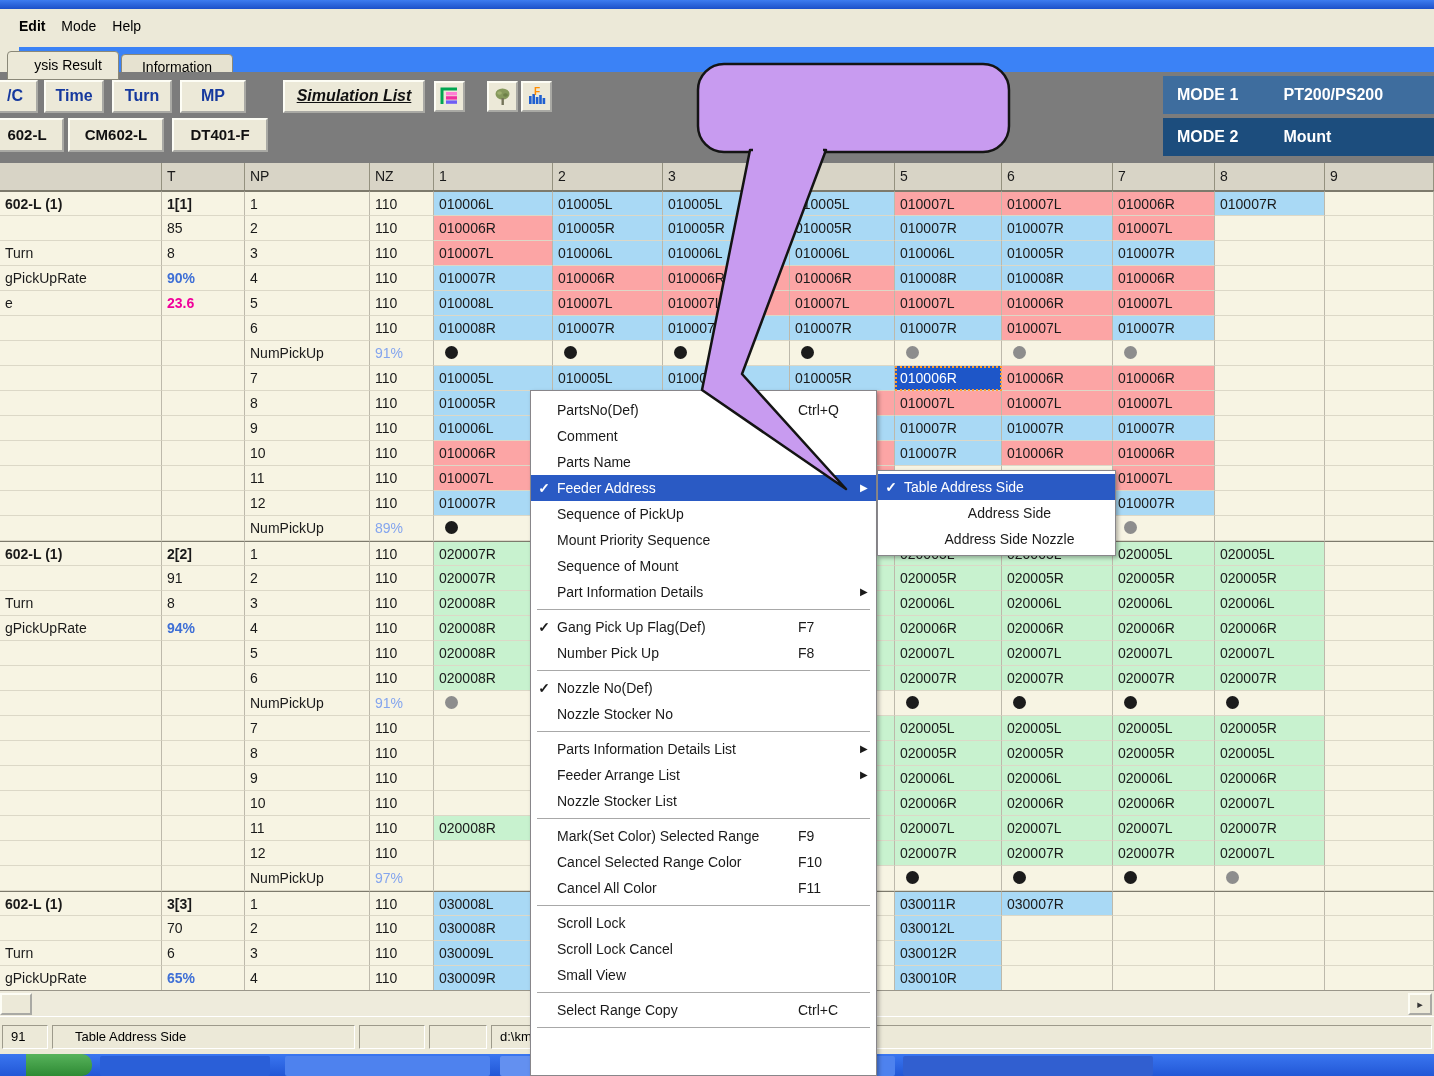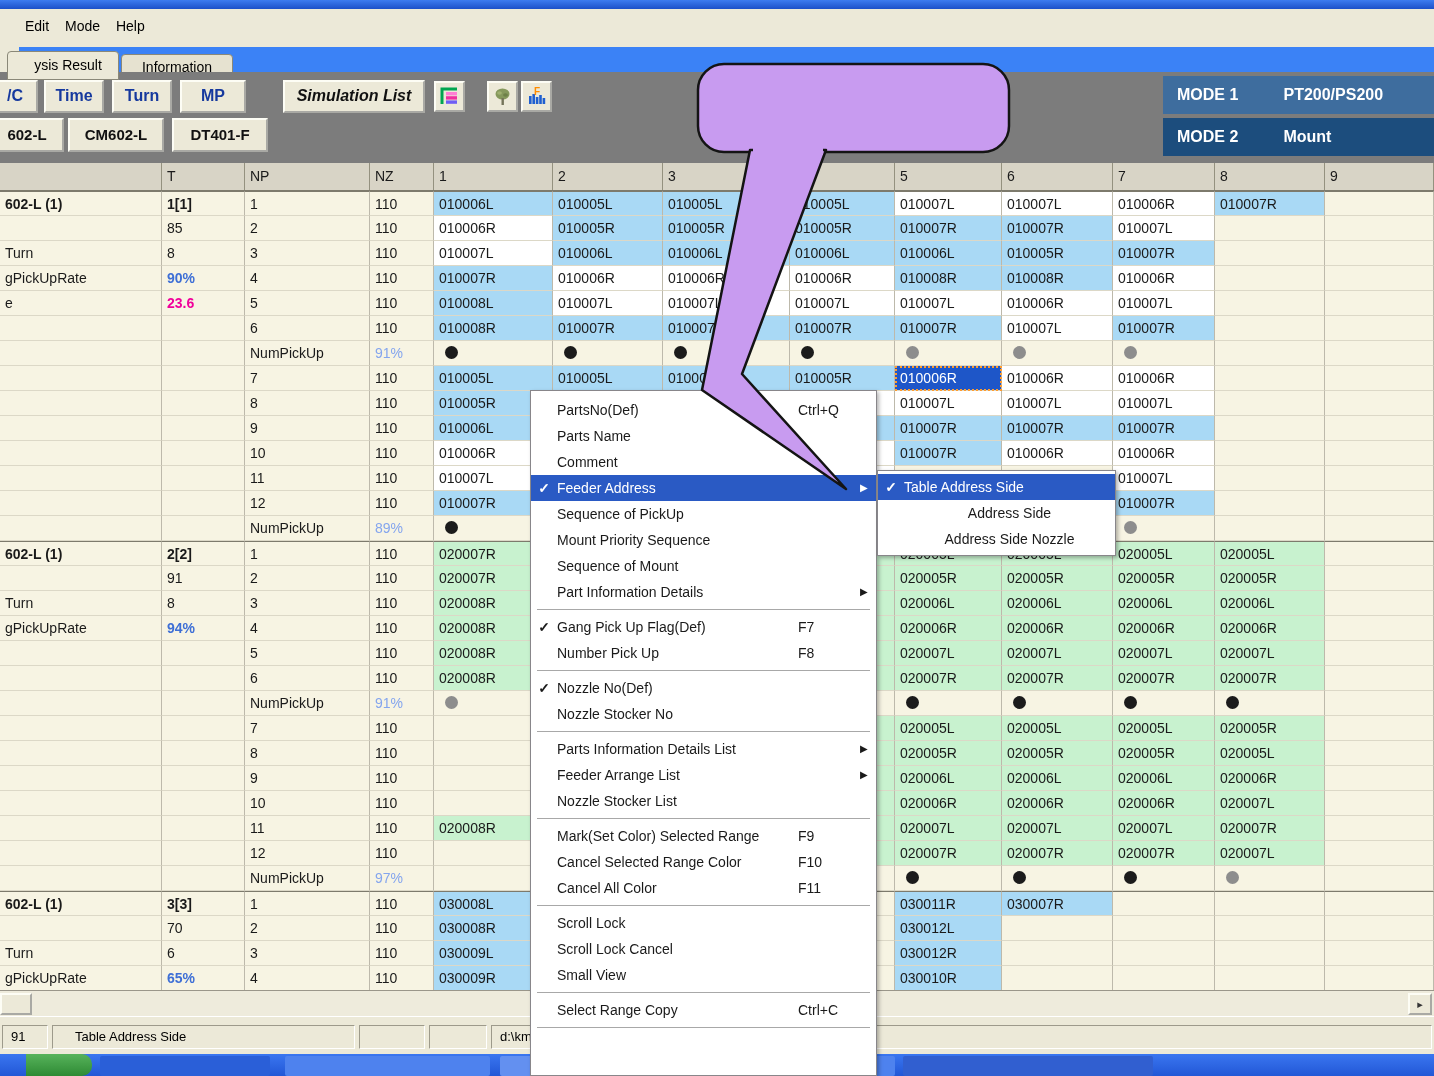--- a/index.html
+++ b/index.html
@@ -3,54 +3,54 @@
 <meta charset="utf-8">
 <style>
   html,body{margin:0;padding:0;background:#555;}
   #screen{position:relative;width:1434px;height:1076px;background:#ece9d8;overflow:hidden;
           font-family:"Liberation Sans",sans-serif;}
 
   
   .titlebar{position:absolute;left:0;top:0;width:100%;height:9px;background:linear-gradient(#3d7cf0,#1c50c8);}
   .menubar{position:absolute;left:0;top:9px;width:100%;height:30px;background:#ece9d8;font-size:14px;color:#000;}
   .menubar span{display:inline-block;margin:7px 0 0 0;padding:2px 6px;}
-  .menubar span:first-child{margin-left:19px;}
+  .menubar span:first-child{margin-left:13px;font-weight:bold;}
 
   
   .tabrow{position:absolute;left:0;top:47px;width:100%;height:33px;background:#3b82f6;margin-left:19px;}
   .tab{position:absolute;box-sizing:border-box;background:#e6e2d0;border:1px solid #8a8878;
        border-radius:4px 4px 0 0;font-size:14px;text-align:center;}
   .tab.active{background:#ece9d8;z-index:2;}
   #tab1{left:-12px;top:4px;width:112px;height:29px;line-height:27px;padding-left:10px;}
   #tab2{left:102px;top:7px;width:112px;height:26px;line-height:24px;}
 
   
   .toolbar{position:absolute;left:0;top:72px;width:100%;height:91px;background:#7c7c7c;}
   .tbtn{position:absolute;top:8px;height:33px;box-sizing:border-box;background:#ece9d8;border:2px outset #fdfdf5;
         font-weight:bold;font-size:16px;color:#16399e;text-align:center;line-height:28px;cursor:default;}
-  .simbtn{font-style:italic;color:#111;}
+  .simbtn{font-style:italic;color:#111;text-decoration:underline;}
   .ibtn{position:absolute;top:9px;width:31px;height:31px;box-sizing:border-box;background:#ece9d8;border:2px outset #fdfdf5;
         display:flex;align-items:center;justify-content:center;}
   .mtab{position:absolute;top:46px;height:34px;box-sizing:border-box;background:#ece9d8;border:2px outset #fdfdf5;
         font-weight:bold;font-size:15px;color:#111;text-align:center;line-height:29px;}
   .modebar{position:absolute;left:1163px;width:271px;height:38px;color:#fff;font-weight:bold;font-size:16px;line-height:38px;}
   #mode1{top:4px;background:#3e6d9e;}
   #mode2{top:46px;background:#1c4d7d;}
   .modebar .mlab{display:inline-block;margin-left:14px;width:86px;}
   .modebar .mval{display:inline-block;margin-left:16px;}
 
   
   #grid{position:absolute;left:0;top:163px;width:1434px;height:827px;background:#f7f4e3;font-size:14px;color:#1a1a1a;}
   .trow{display:flex;height:25px;line-height:25px;}
   .trow.thead{height:27px;line-height:27px;background:#d8d4c6;border-bottom:1px solid #7d7a6c;}
   .cell{box-sizing:border-box;height:100%;border-right:1px solid #bdb9ab;border-bottom:1px solid #dcd8c7;
         padding-left:5px;overflow:hidden;white-space:nowrap;flex:none;}
   .thead .cell{border-right:1px solid #94917f;border-bottom:none;}
   .blk .cell{border-top:1px solid #7d7a6c;}
-  .cb{background:#a9d9f5}.cy{background:#ffffff}.cg{background:#c8f2cf}
+  .cb{background:#a9d9f5}.cy{background:#fca5a5}.cg{background:#c8f2cf}
   .cs{background:#1e56c8;color:#fff;outline:2px dotted #ff9c2e;outline-offset:-2px;}
   .bold{font-weight:bold}
   .pct{color:#3e6fd6;font-weight:bold}
   .mag{color:#f0009b;font-weight:bold}
   .pct2{color:#84a5ee}
   .dot{display:inline-block;width:13px;height:13px;border-radius:50%;margin-left:6px;vertical-align:middle;margin-bottom:3px;}
   .dk{background:#1b1b1b}.dg{background:#8d8d8d}
 
   
   .hscroll{position:absolute;left:0;top:990px;width:1434px;height:26px;background:#eeebdc;border-top:1px solid #9a968a;}
@@ -680,27 +680,27 @@
 
   <div id="ctxmenu">
       <div class="mi">
         <span class="chk"></span>
         <span class="mlabel">PartsNo(Def)</span>
         <span class="msc">Ctrl+Q</span>
         <span class="marr"></span>
       </div>
       <div class="mi">
         <span class="chk"></span>
+        <span class="mlabel">Comment</span>
+        <span class="msc"></span>
+        <span class="marr"></span>
+      </div>
+      <div class="mi">
+        <span class="chk"></span>
         <span class="mlabel">Parts Name</span>
-        <span class="msc"></span>
-        <span class="marr"></span>
-      </div>
-      <div class="mi">
-        <span class="chk"></span>
-        <span class="mlabel">Comment</span>
         <span class="msc"></span>
         <span class="marr"></span>
       </div>
       <div class="mi hl">
         <span class="chk">✓</span>
         <span class="mlabel">Feeder Address</span>
         <span class="msc"></span>
         <span class="marr">▶</span>
       </div>
       <div class="mi">

